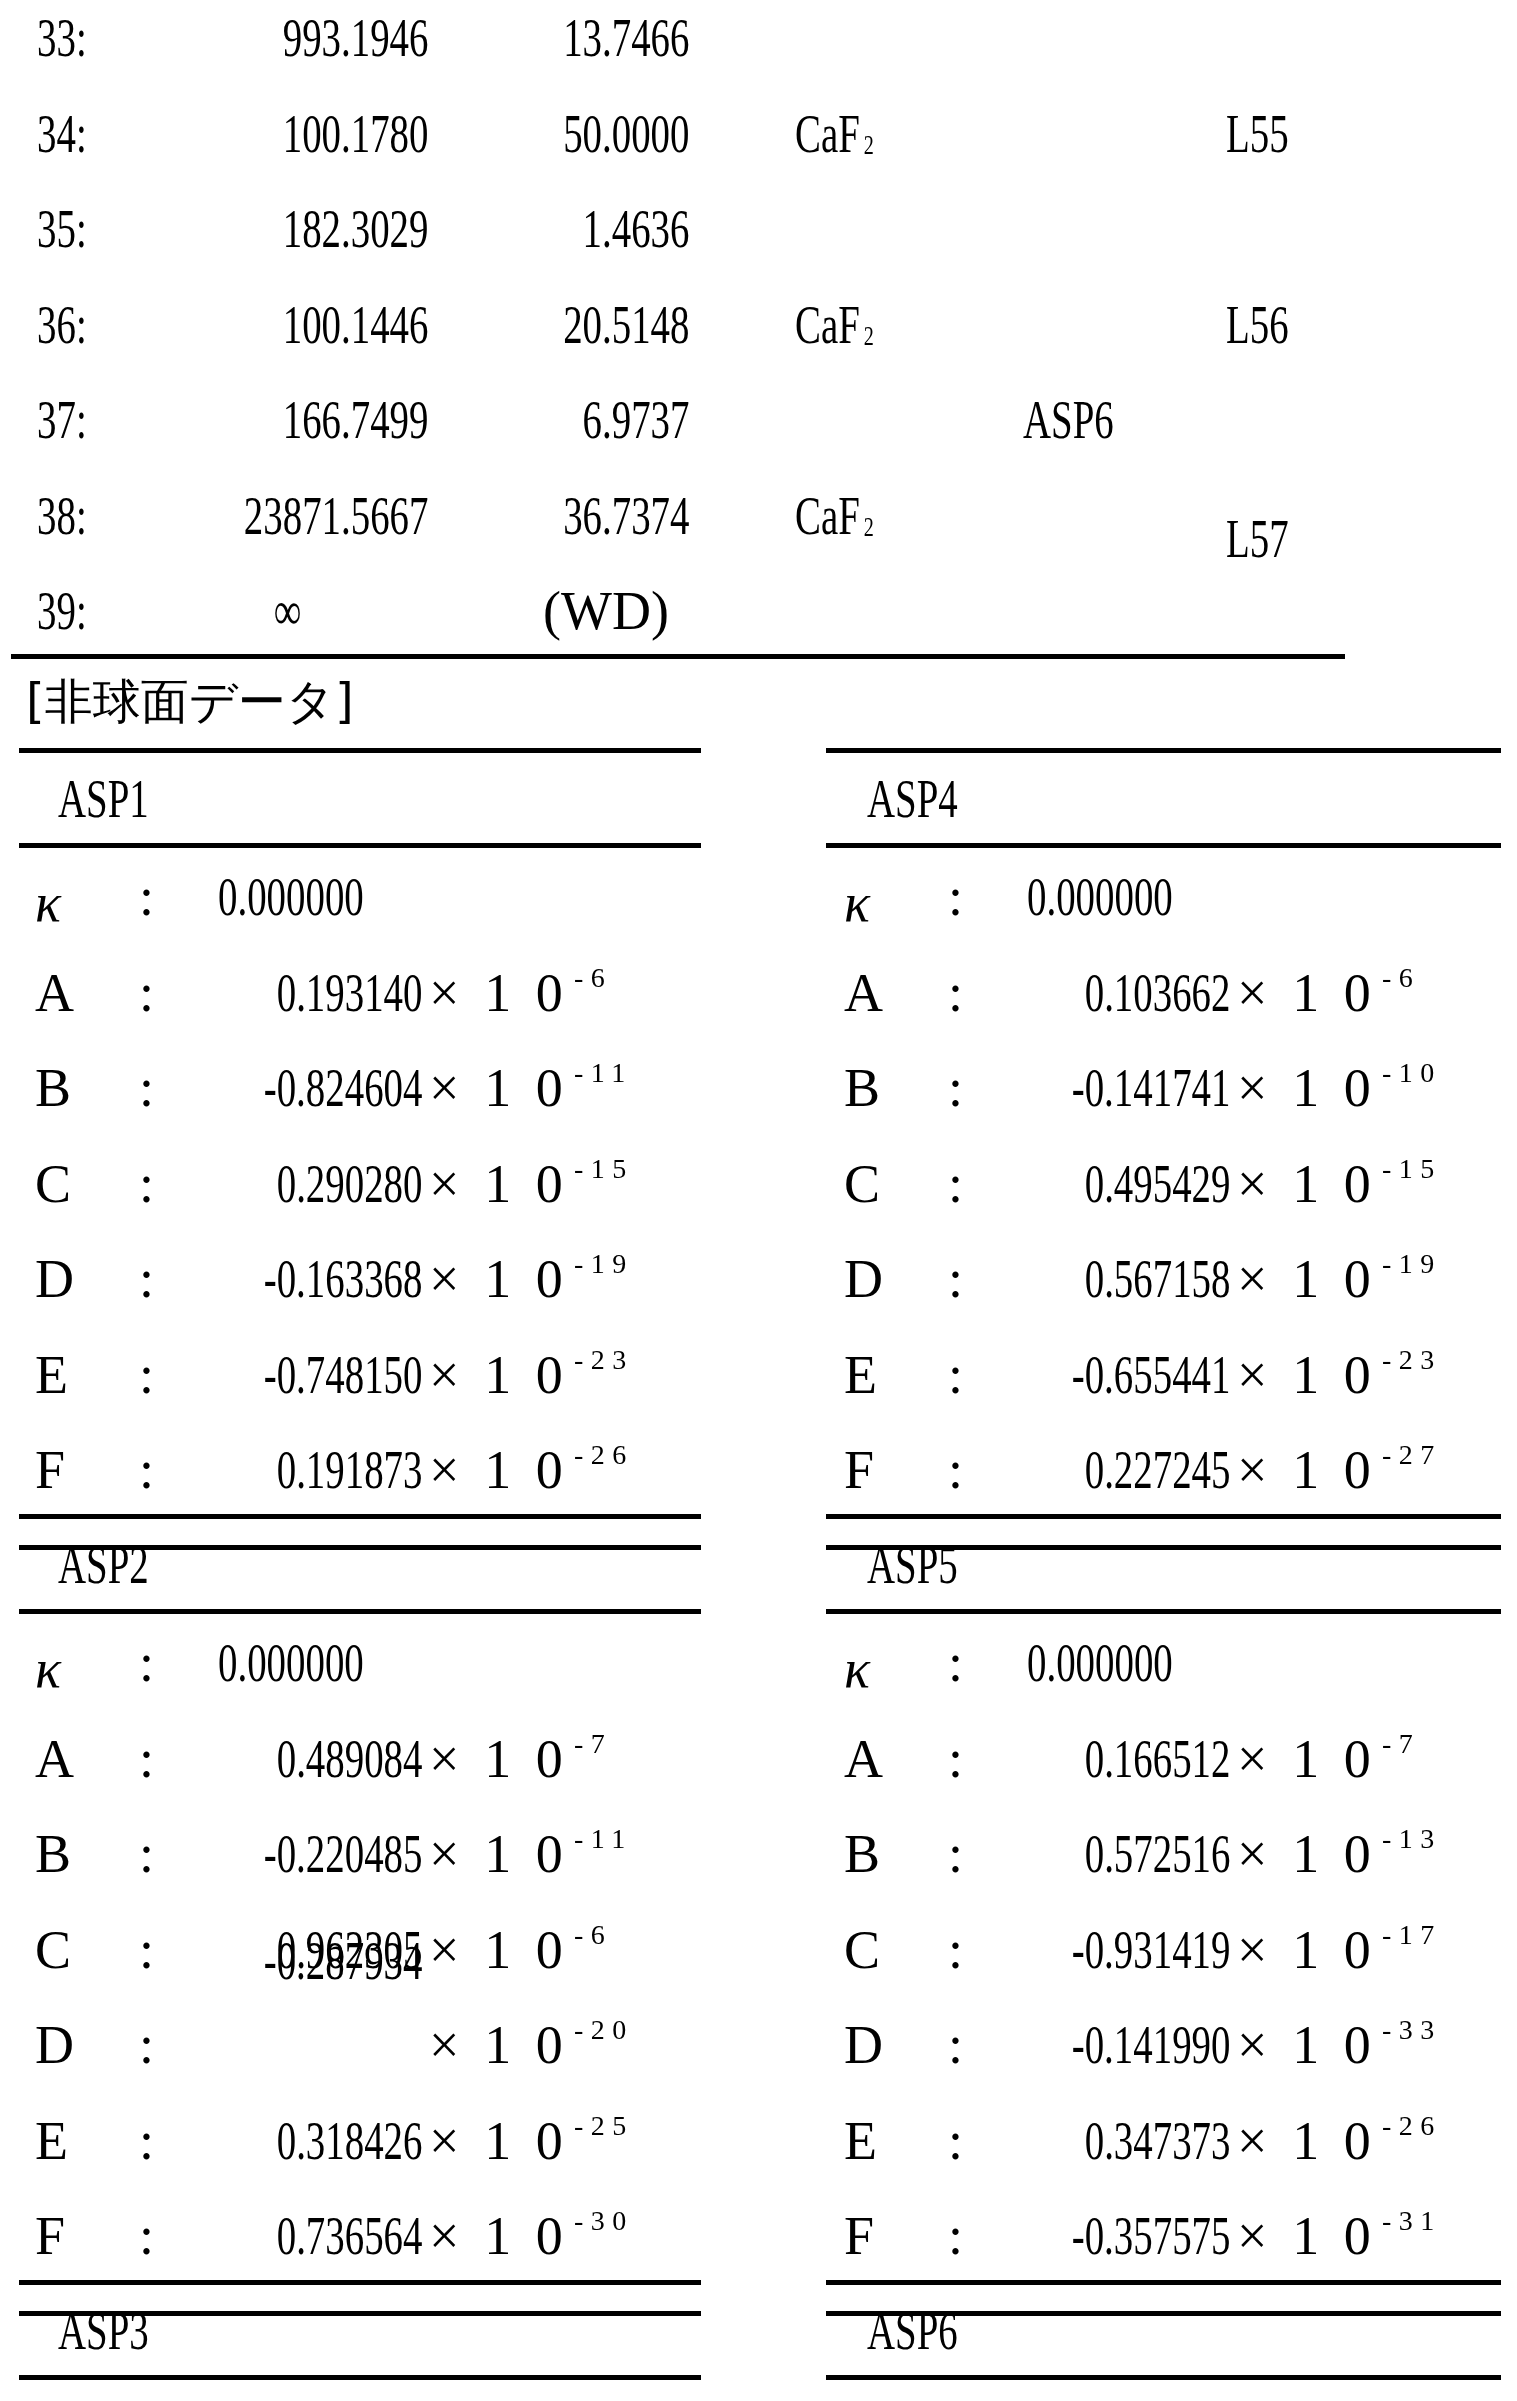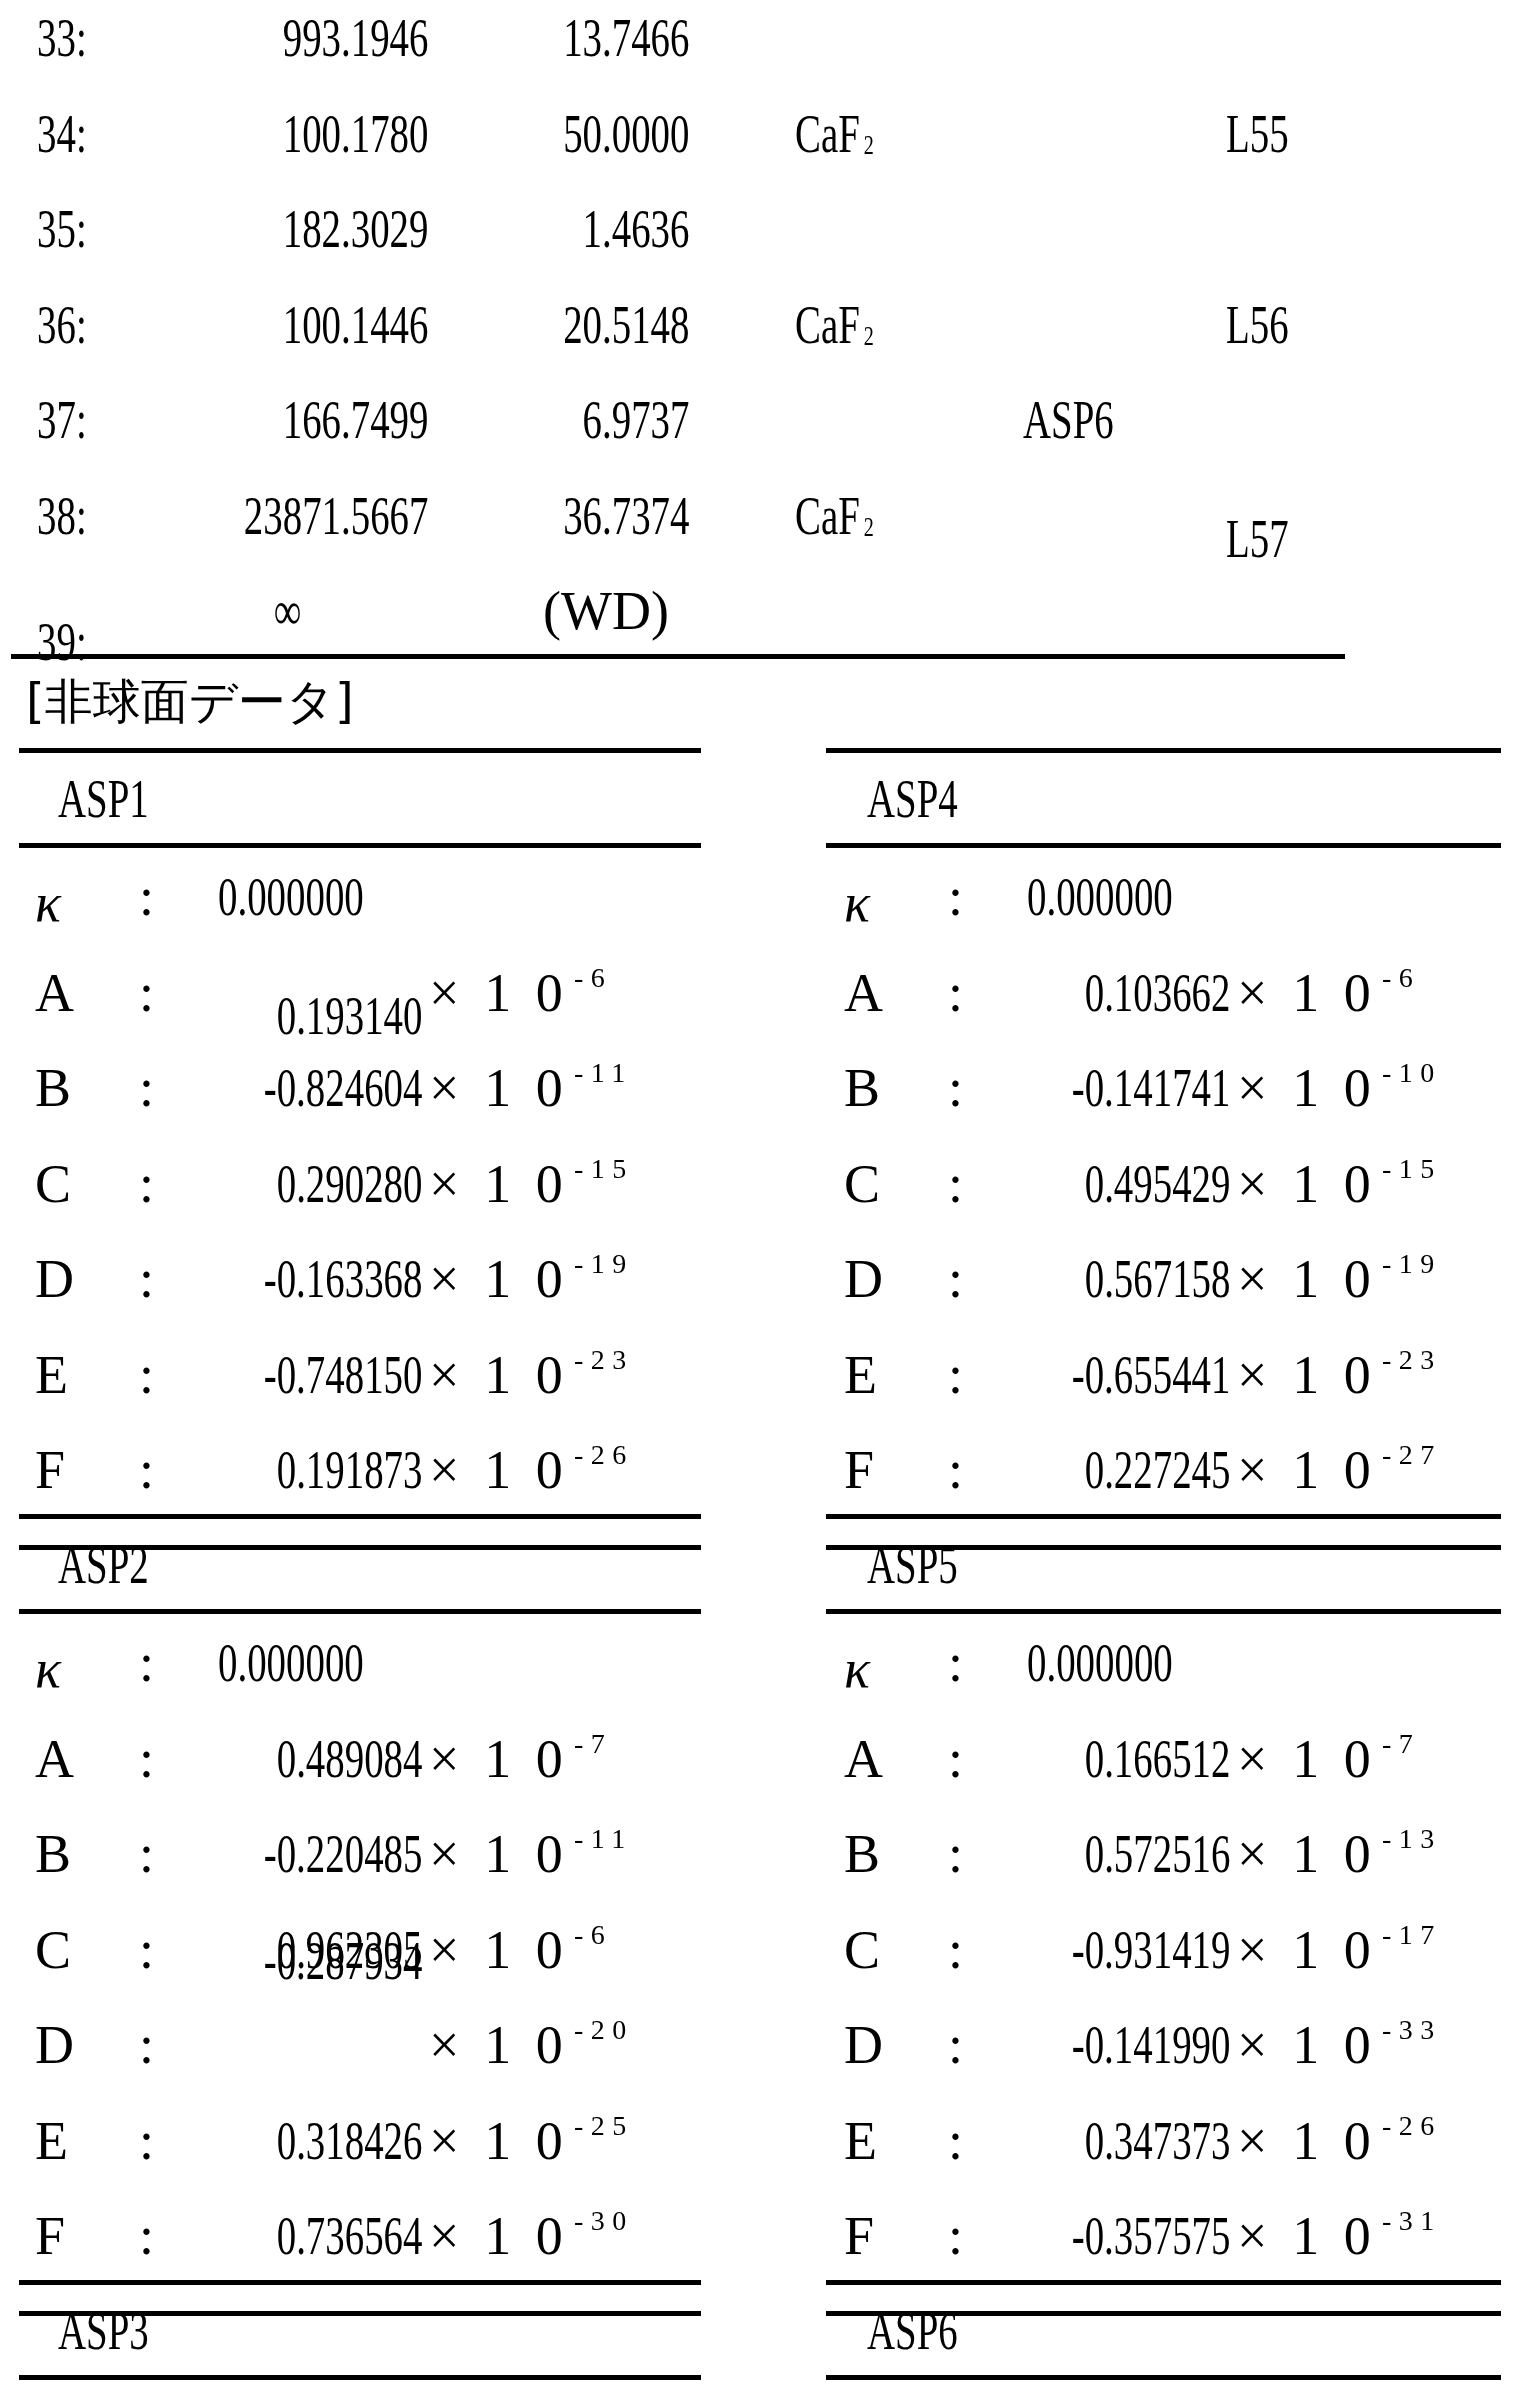--- a/index.html
+++ b/index.html
@@ -38,34 +38,34 @@
     <div class="t" style="left: 1226px; top: 298px;"><span class="cond">L56</span></div>
     <div class="t" style="left: 37px; top: 393px;"><span class="cond">37:</span></div>
     <div class="t num-r" style="right: 1089px; top: 393px;"><span class="cond-r">166.7499</span></div>
     <div class="t num-r" style="right: 828px; top: 393px;"><span class="cond-r">6.9737</span></div>
     <div class="t" style="left: 1023px; top: 393px;"><span class="cond">ASP6</span></div>
     <div class="t" style="left: 37px; top: 489px;"><span class="cond">38:</span></div>
     <div class="t num-r" style="right: 1089px; top: 489px;"><span class="cond-r">23871.5667</span></div>
     <div class="t num-r" style="right: 828px; top: 489px;"><span class="cond-r">36.7374</span></div>
     <div class="t" style="left: 795px; top: 489px;"><span class="cond"><span>CaF</span><span class="sub">2</span></span></div>
     <div class="t" style="left: 1226px; top: 489px; margin-top: 23px;"><span class="cond">L57</span></div>
-    <div class="t" style="left: 37px; top: 584px; margin-top: 31px;"><span class="cond">39:</span></div>
+    <div class="t" style="left: 37px; top: 584px;"><span class="cond">39:</span></div>
     <div class="t num-r" style="left: 241px; width: 83px; text-align: center; top: 584px;"><span class="cond-r">∞</span></div>
     <div class="t num-r" style="left: 543px; text-align: left; top: 584px;"><span>(WD)</span></div>
     <div class="hline" style="left: 11px; width: 1334px; top: 654px;"></div>
     <div class="t jp" style="left: 26px; top: 677px;">[非球面データ]</div>
     <div class="hline" style="left: 18.6px; width: 682px; top: 748px;"></div>
     <div class="t" style="left: 58px; top: 772px;"><span class="cond">ASP1</span></div>
     <div class="hline" style="left: 18.6px; width: 682px; top: 843px;"></div>
     <div class="t lbl kappa" style="left: 35px; top: 876px;">κ</div>
     <div class="t" style="left: 139px; top: 870px;">:</div>
     <div class="t" style="left: 218px; top: 870px;"><span class="cond">0.000000</span></div>
     <div class="t lbl" style="left: 35px; top: 966px;">A</div>
     <div class="t" style="left: 139px; top: 966px;">:</div>
-    <div class="t num-r" style="right: 1095px; top: 966px; margin-top: 23px;"><span class="cond-r">0.193140</span></div>
+    <div class="t num-r" style="right: 1095px; top: 966px;"><span class="cond-r">0.193140</span></div>
     <div class="t" style="left: 429px; top: 966px;"><span style="letter-spacing: 5.6px;">× 1 0</span><span class="sup">-6</span></div>
     <div class="t lbl" style="left: 35px; top: 1061px;">B</div>
     <div class="t" style="left: 139px; top: 1061px;">:</div>
     <div class="t num-r" style="right: 1095px; top: 1061px;"><span class="cond-r">-0.824604</span></div>
     <div class="t" style="left: 429px; top: 1061px;"><span style="letter-spacing: 5.6px;">× 1 0</span><span class="sup">-11</span></div>
     <div class="t lbl" style="left: 35px; top: 1157px;">C</div>
     <div class="t" style="left: 139px; top: 1157px;">:</div>
     <div class="t num-r" style="right: 1095px; top: 1157px;"><span class="cond-r">0.290280</span></div>
     <div class="t" style="left: 429px; top: 1157px;"><span style="letter-spacing: 5.6px;">× 1 0</span><span class="sup">-15</span></div>
     <div class="t lbl" style="left: 35px; top: 1252px;">D</div>

